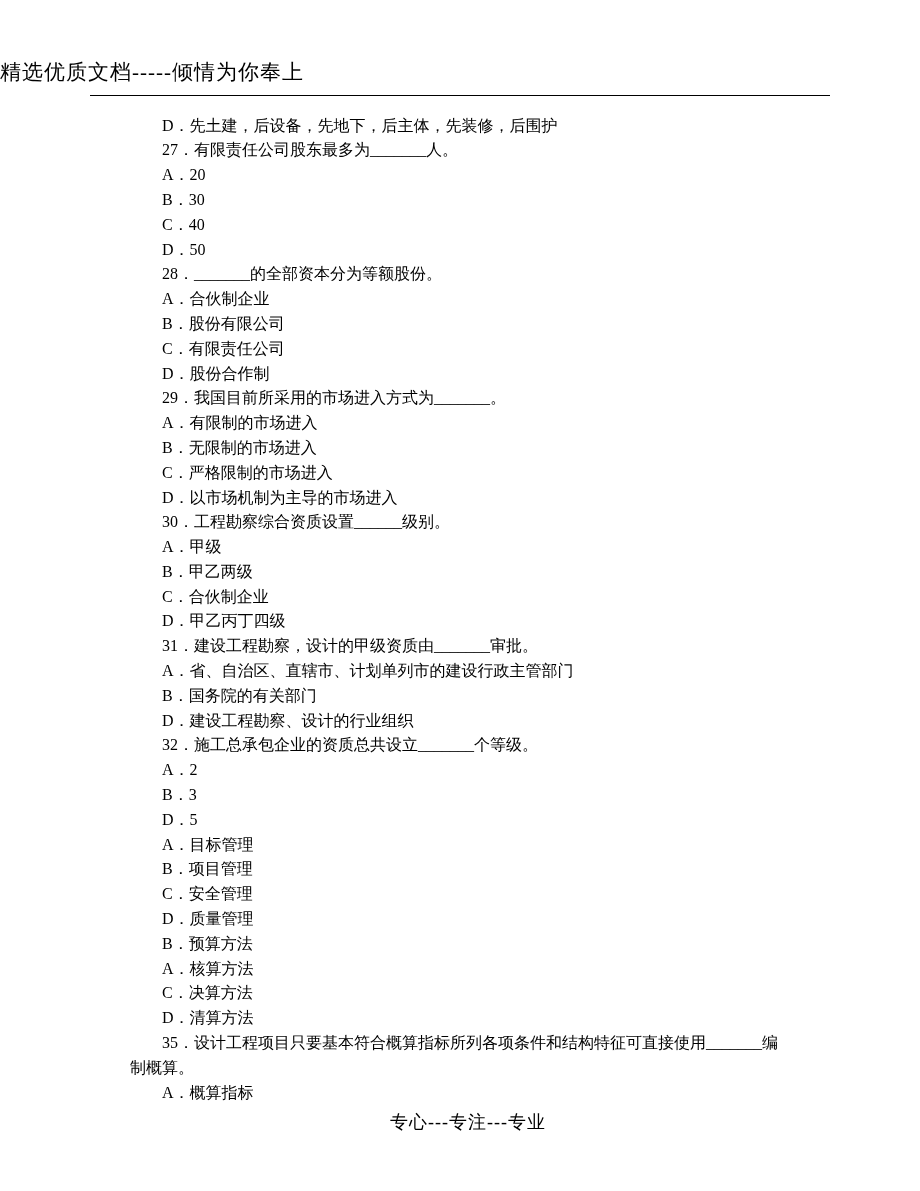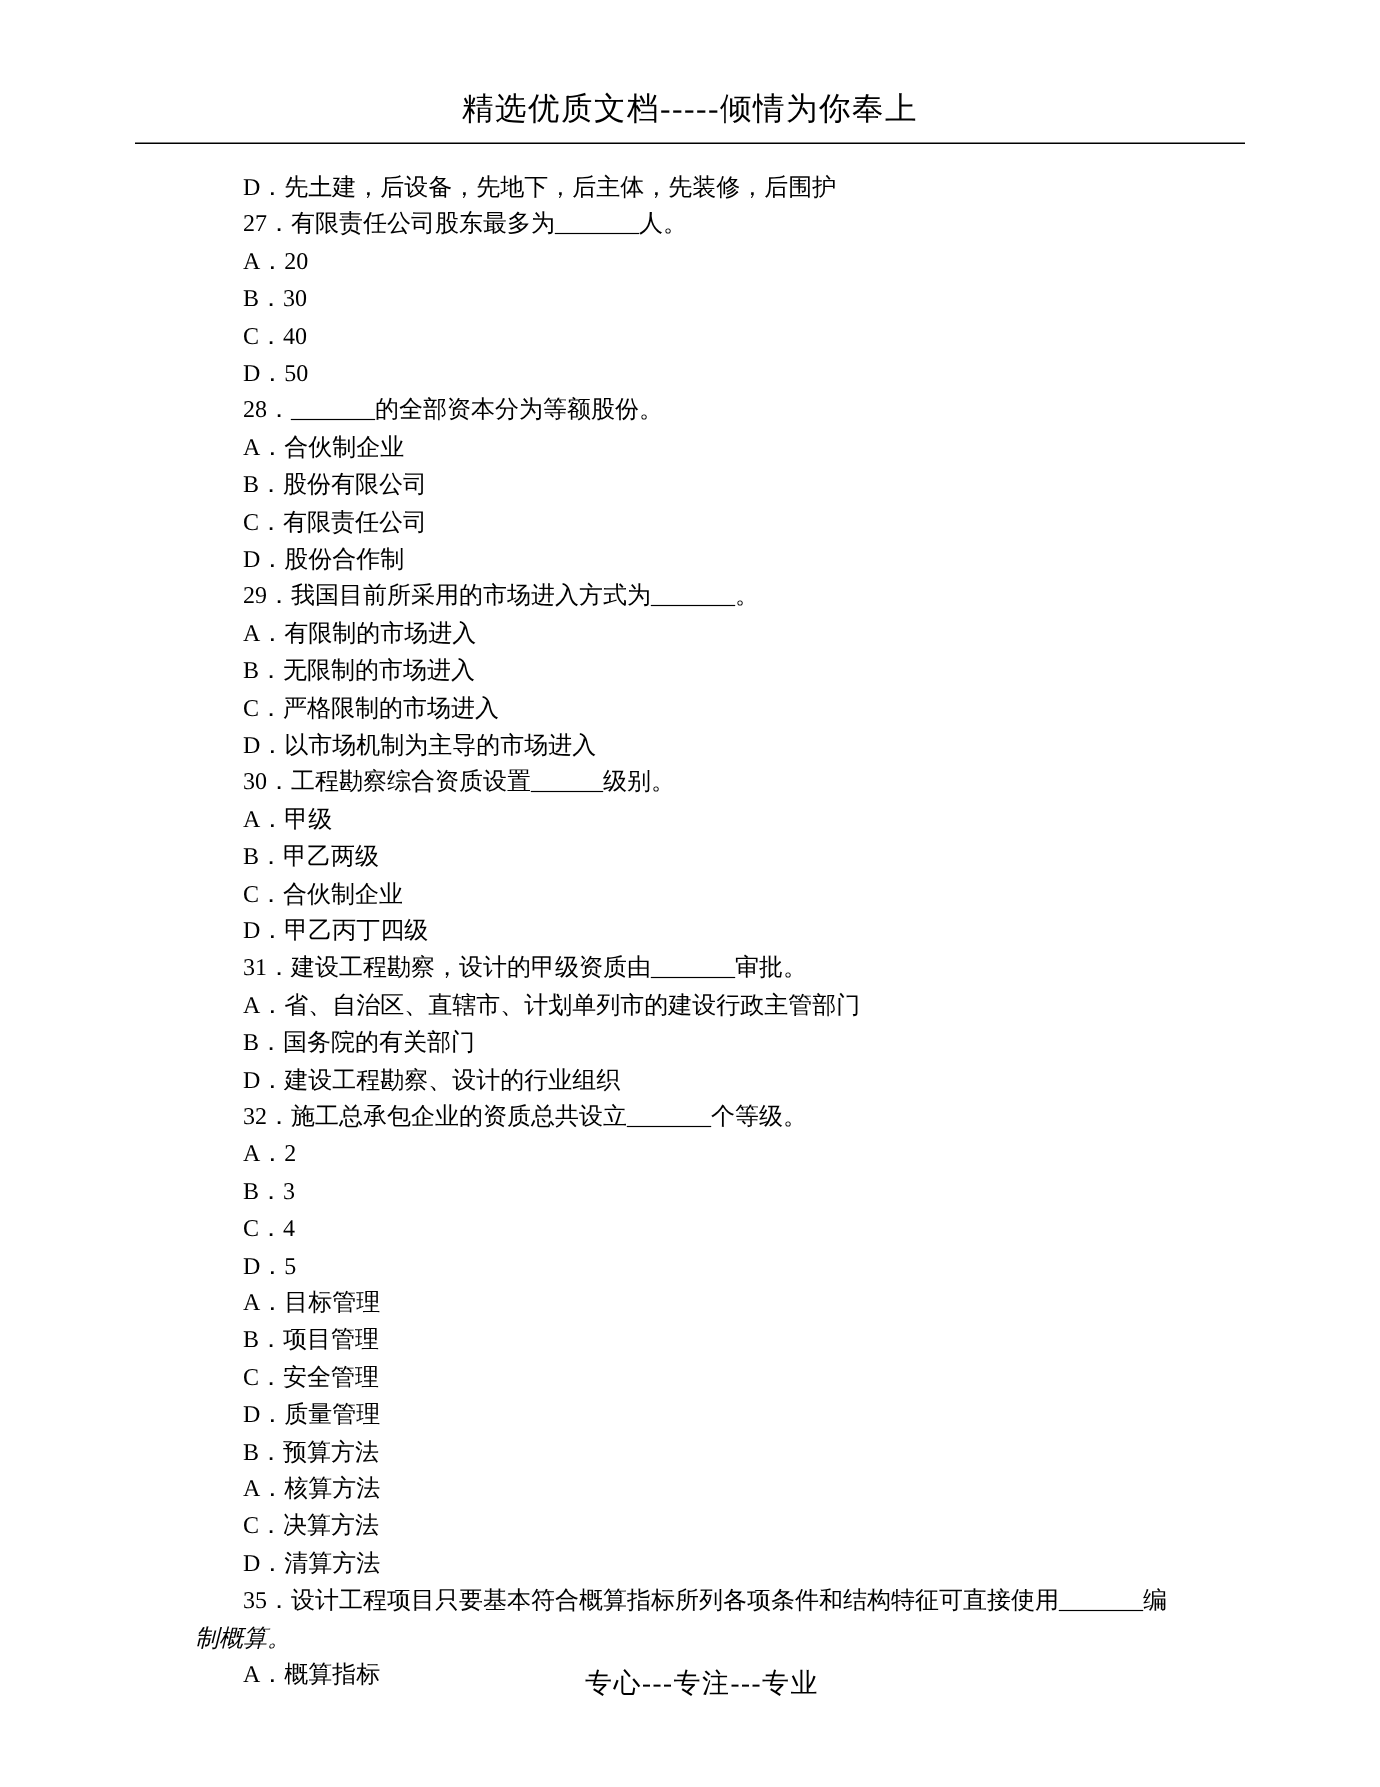--- a/index.html
+++ b/index.html
@@ -7,21 +7,20 @@
       width: 920px;
       height: 1191px;
       background: #fff;
       font-family: "SimSun", "宋体", serif;
       font-size: 16px;
       line-height: 1.55;
       color: #000;
       position: relative;
     }
     .header {
-      text-align: center;
       font-size: 21px;
       padding-top: 56px;
       padding-bottom: 6px;
       letter-spacing: 1px;
     }
     .header-line {
       width: 740px;
       margin: 0 auto;
       border-bottom: 1px solid #000;
     }
@@ -32,21 +31,20 @@
     }
     .line {
       display: block;
       white-space: nowrap;
     }
     .indent {
       padding-left: 2em;
     }
     .no-indent {
       padding-left: 0;
-      font-style: italic;
     }
     .footer {
       position: absolute;
       bottom: 54px;
       width: 100%;
       text-align: center;
       font-size: 18px;
       letter-spacing: 1px;
       padding-left: 16px;
     }
@@ -79,21 +77,20 @@
     <div class="line indent">B．甲乙两级</div>
     <div class="line indent">C．合伙制企业</div>
     <div class="line indent">D．甲乙丙丁四级</div>
     <div class="line indent">31．建设工程勘察，设计的甲级资质由_______审批。</div>
     <div class="line indent">A．省、自治区、直辖市、计划单列市的建设行政主管部门</div>
     <div class="line indent">B．国务院的有关部门</div>
     <div class="line indent">D．建设工程勘察、设计的行业组织</div>
     <div class="line indent">32．施工总承包企业的资质总共设立_______个等级。</div>
     <div class="line indent">A．2</div>
     <div class="line indent">B．3</div>
-    <div class="line indent">C．4</div>
     <div class="line indent">D．5</div>
     <div class="line indent">A．目标管理</div>
     <div class="line indent">B．项目管理</div>
     <div class="line indent">C．安全管理</div>
     <div class="line indent">D．质量管理</div>
     <div class="line indent">B．预算方法</div>
     <div class="line indent">A．核算方法</div>
     <div class="line indent">C．决算方法</div>
     <div class="line indent">D．清算方法</div>
     <div class="line indent">35．设计工程项目只要基本符合概算指标所列各项条件和结构特征可直接使用_______编</div>

